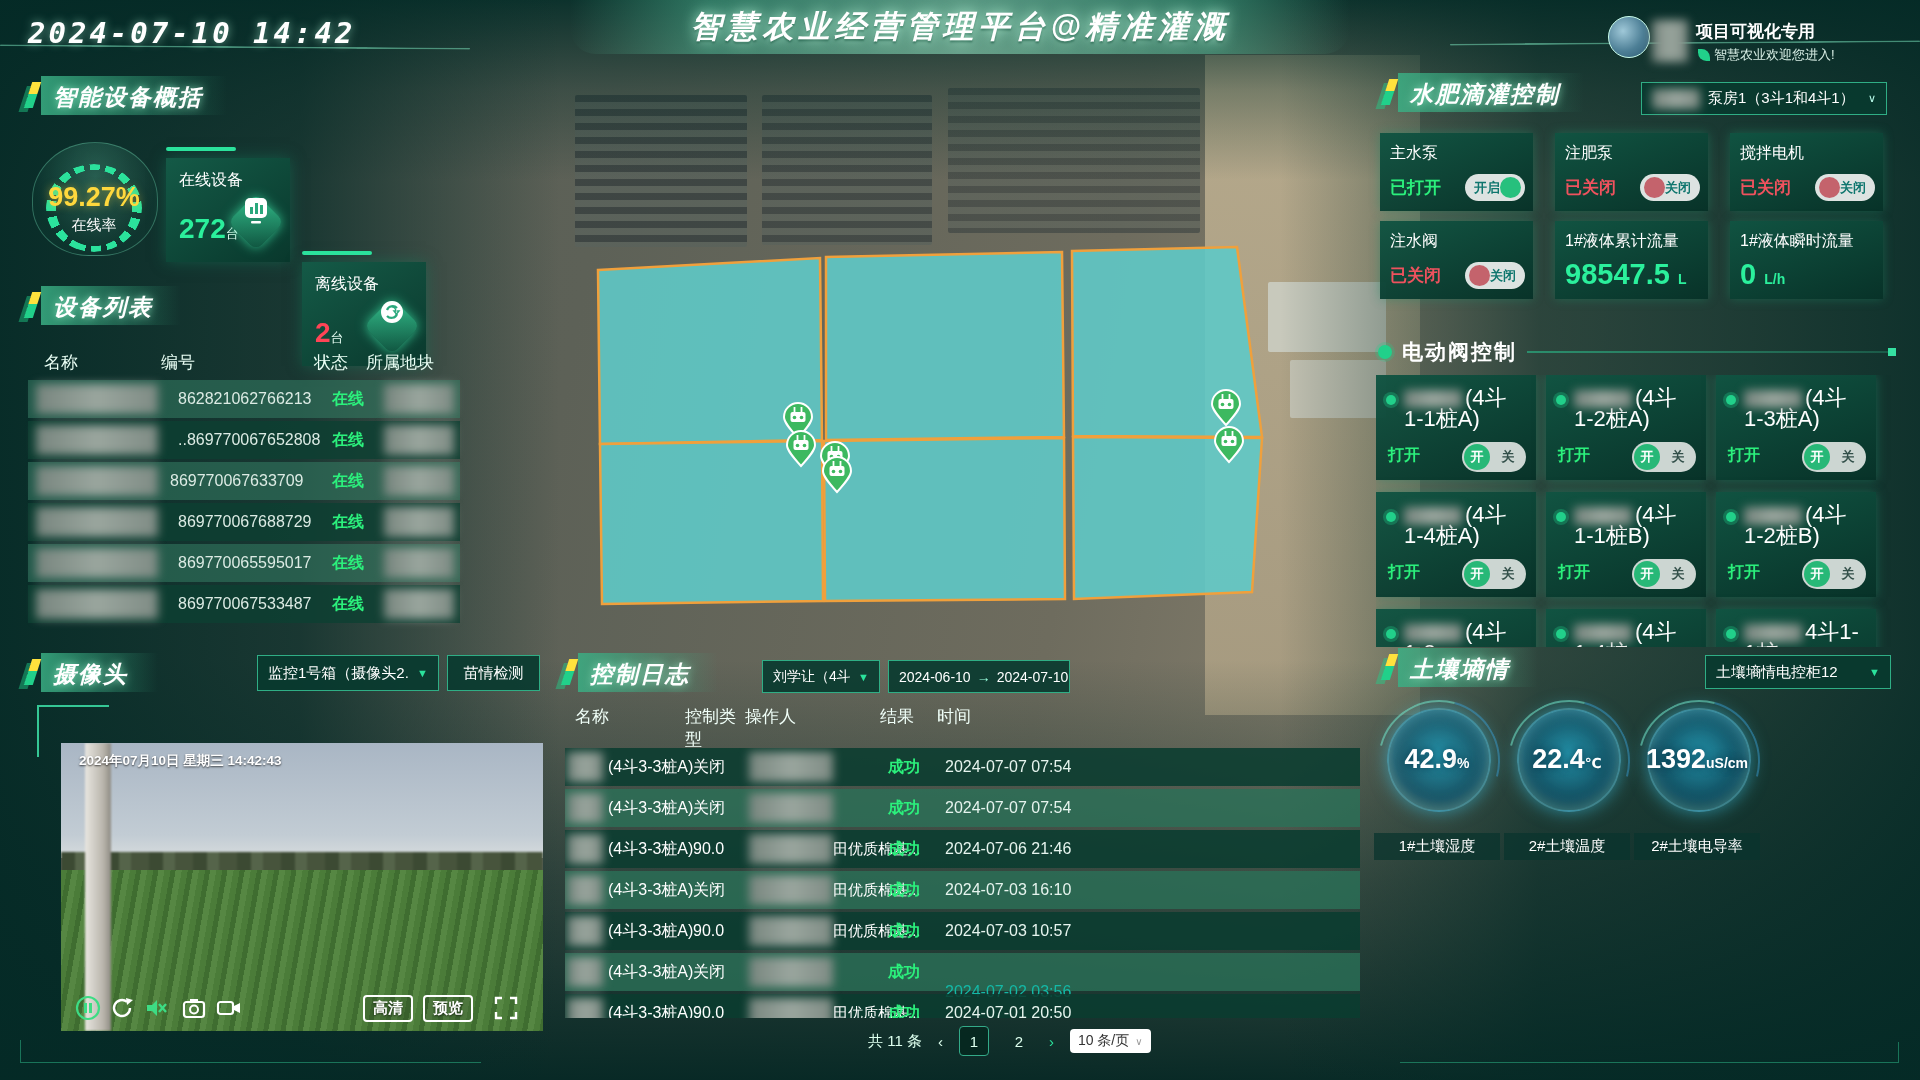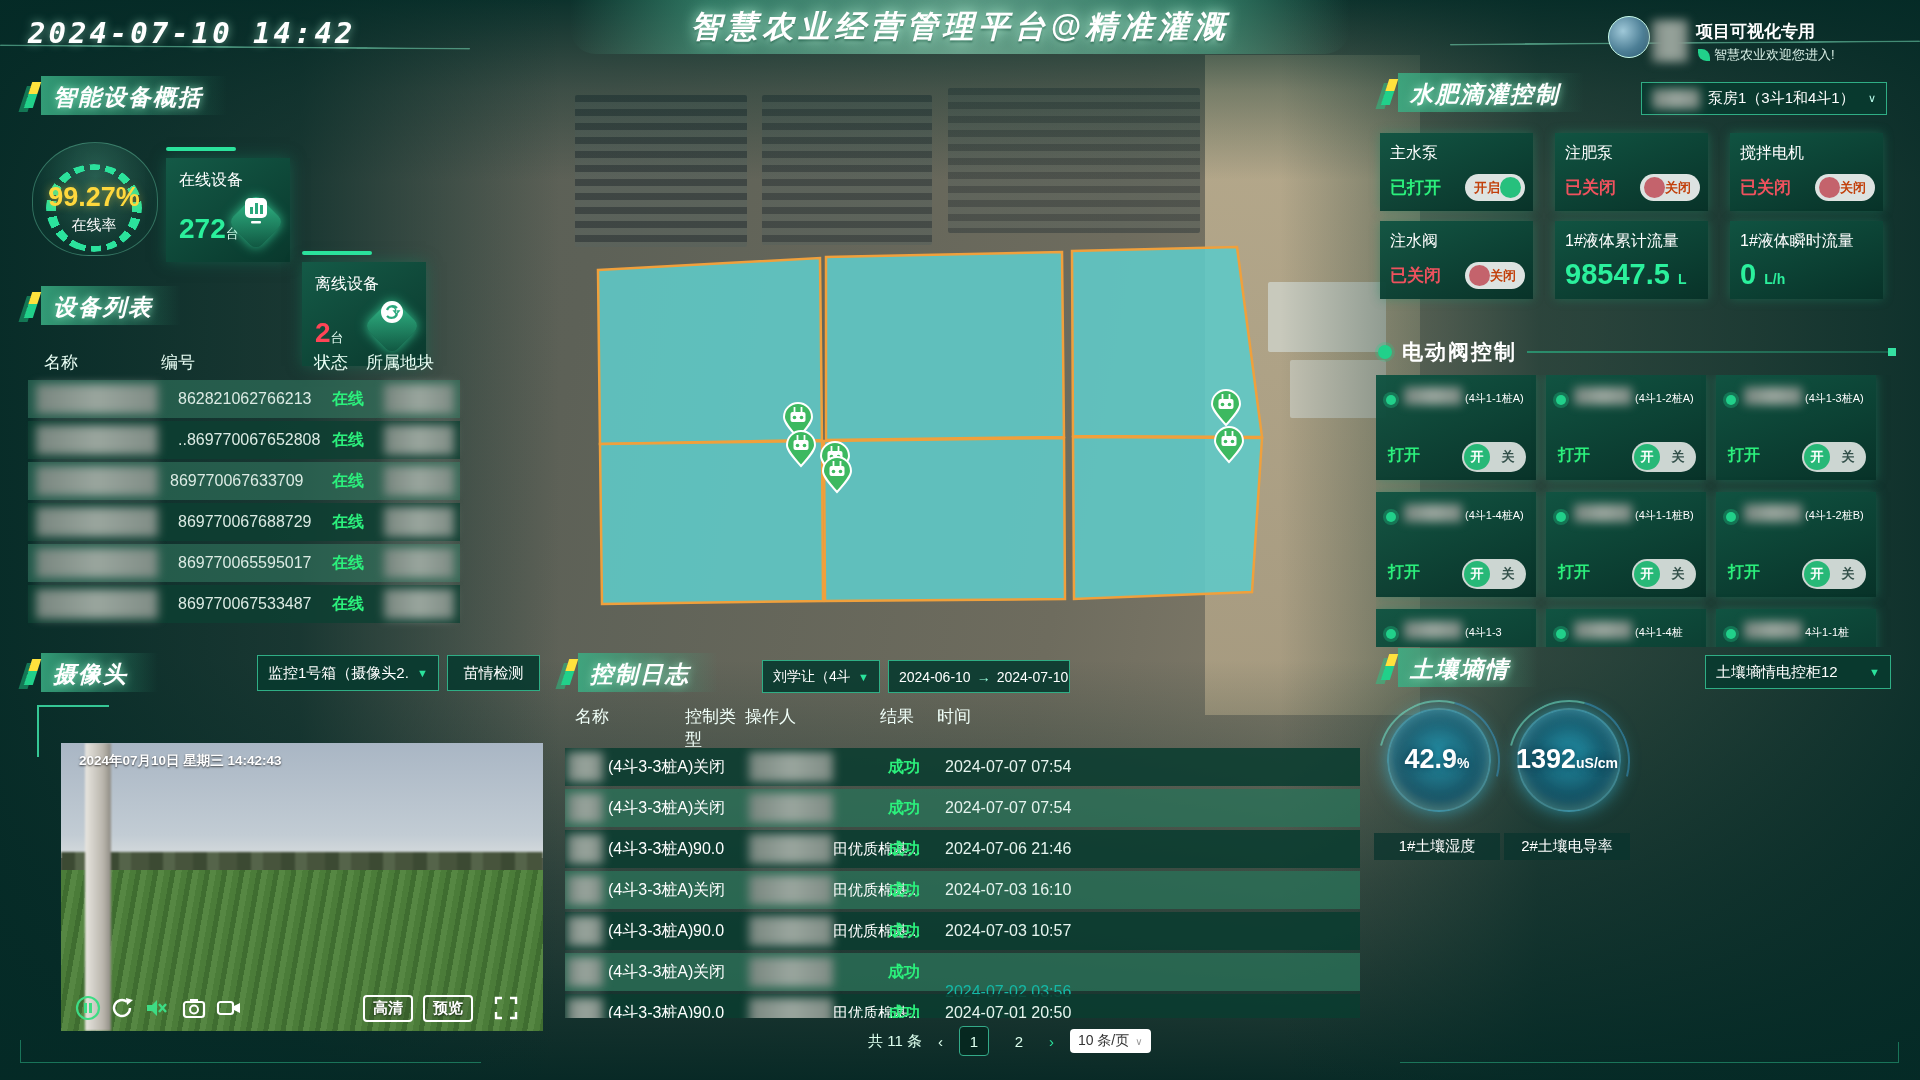--- a/index.html
+++ b/index.html
@@ -121,31 +121,31 @@
 
   
   .pump-grid{display:grid;grid-template-columns:repeat(3,153px);grid-auto-rows:78px;gap:10px 22px;}
   .pcard{position:relative;box-sizing:border-box;padding:10px 10px;background:linear-gradient(160deg,rgba(16,84,66,.96),rgba(7,50,40,.96));
      box-shadow:0 0 10px rgba(30,140,105,.45);}
   .pcard .lb{font-size:16px;}
   .pcard .st{position:absolute;left:10px;bottom:12px;font-size:17px;font-weight:bold;}
   .st.on{color:#2bf07c;} .st.off{color:#f0525e;}
   .pill{position:absolute;right:8px;bottom:10px;width:60px;height:27px;border-radius:14px;background:#dde3e1;
      display:flex;align-items:center;justify-content:space-between;padding:0 4px;box-sizing:border-box;
-     font-size:13px;color:#c2410c;font-weight:bold;}
+     font-size:13px;color:#0f766e;font-weight:bold;}
   .pill .knob{width:21px;height:21px;border-radius:50%;}
   .pill.on{flex-direction:row;padding-left:9px;} .pill.on .knob{background:#27c07d;}
   .pill.off{flex-direction:row-reverse;padding-right:9px;} .pill.off .knob{background:#c4636c;}
   .mval{position:absolute;left:10px;bottom:8px;font-size:29px;font-weight:bold;color:#2bf09c;}
   .mval .un{font-size:14px;}
 
   .valve-grid{display:grid;grid-template-columns:repeat(3,160px);grid-auto-rows:105px;gap:12px 10px;overflow:hidden;}
   .vcard{position:relative;box-sizing:border-box;padding:12px 10px 10px 12px;
      background:linear-gradient(160deg,rgba(16,84,66,.96),rgba(7,50,40,.96));box-shadow:0 0 10px rgba(30,140,105,.5);}
-  .vcard .ti{font-size:11px;line-height:21px;padding-left:16px;}
+  .vcard .ti{font-size:22px;line-height:21px;padding-left:16px;}
   .vcard .bd{position:absolute;left:10px;top:20px;width:10px;height:10px;border-radius:50%;background:#21d08a;box-shadow:0 0 0 3px rgba(33,208,138,.3);}
   .vcard .blur{width:58px;height:18px;vertical-align:-3px;margin-right:3px;}
   .vcard .ac{position:absolute;left:12px;bottom:14px;font-size:16px;font-weight:bold;color:#2bf07c;}
   .vpill{position:absolute;right:10px;bottom:8px;width:64px;height:30px;border-radius:16px;background:#ccd6d2;
      display:flex;align-items:center;}
   .vpill .on{width:26px;height:26px;margin-left:2px;border-radius:50%;background:#27b877;color:#fff;font-size:13px;font-weight:bold;
      display:flex;align-items:center;justify-content:center;}
   .vpill .off{flex:1;text-align:center;font-size:13px;font-weight:bold;color:#33504a;}
 
   
@@ -663,20 +663,26 @@
 </div>
 <div class="abs soil-row" style="left:1372px;top:698px;">
 
     <div class="sgauge">
       <div class="arc"></div>
       <div class="orb"></div>
       <div class="vv"><span>42.9</span><span class="uu">%</span></div>
       <div class="lab">1#土壤湿度</div>
     </div>
 
+    <div class="sgauge">
+      <div class="arc"></div>
+      <div class="orb"></div>
+      <div class="vv"><span>22.4</span><span class="uu">℃</span></div>
+      <div class="lab">2#土壤温度</div>
+    </div>
 
     <div class="sgauge">
       <div class="arc"></div>
       <div class="orb"></div>
       <div class="vv"><span>1392</span><span class="uu">uS/cm</span></div>
       <div class="lab">2#土壤电导率</div>
     </div>
 
 
 </div>

